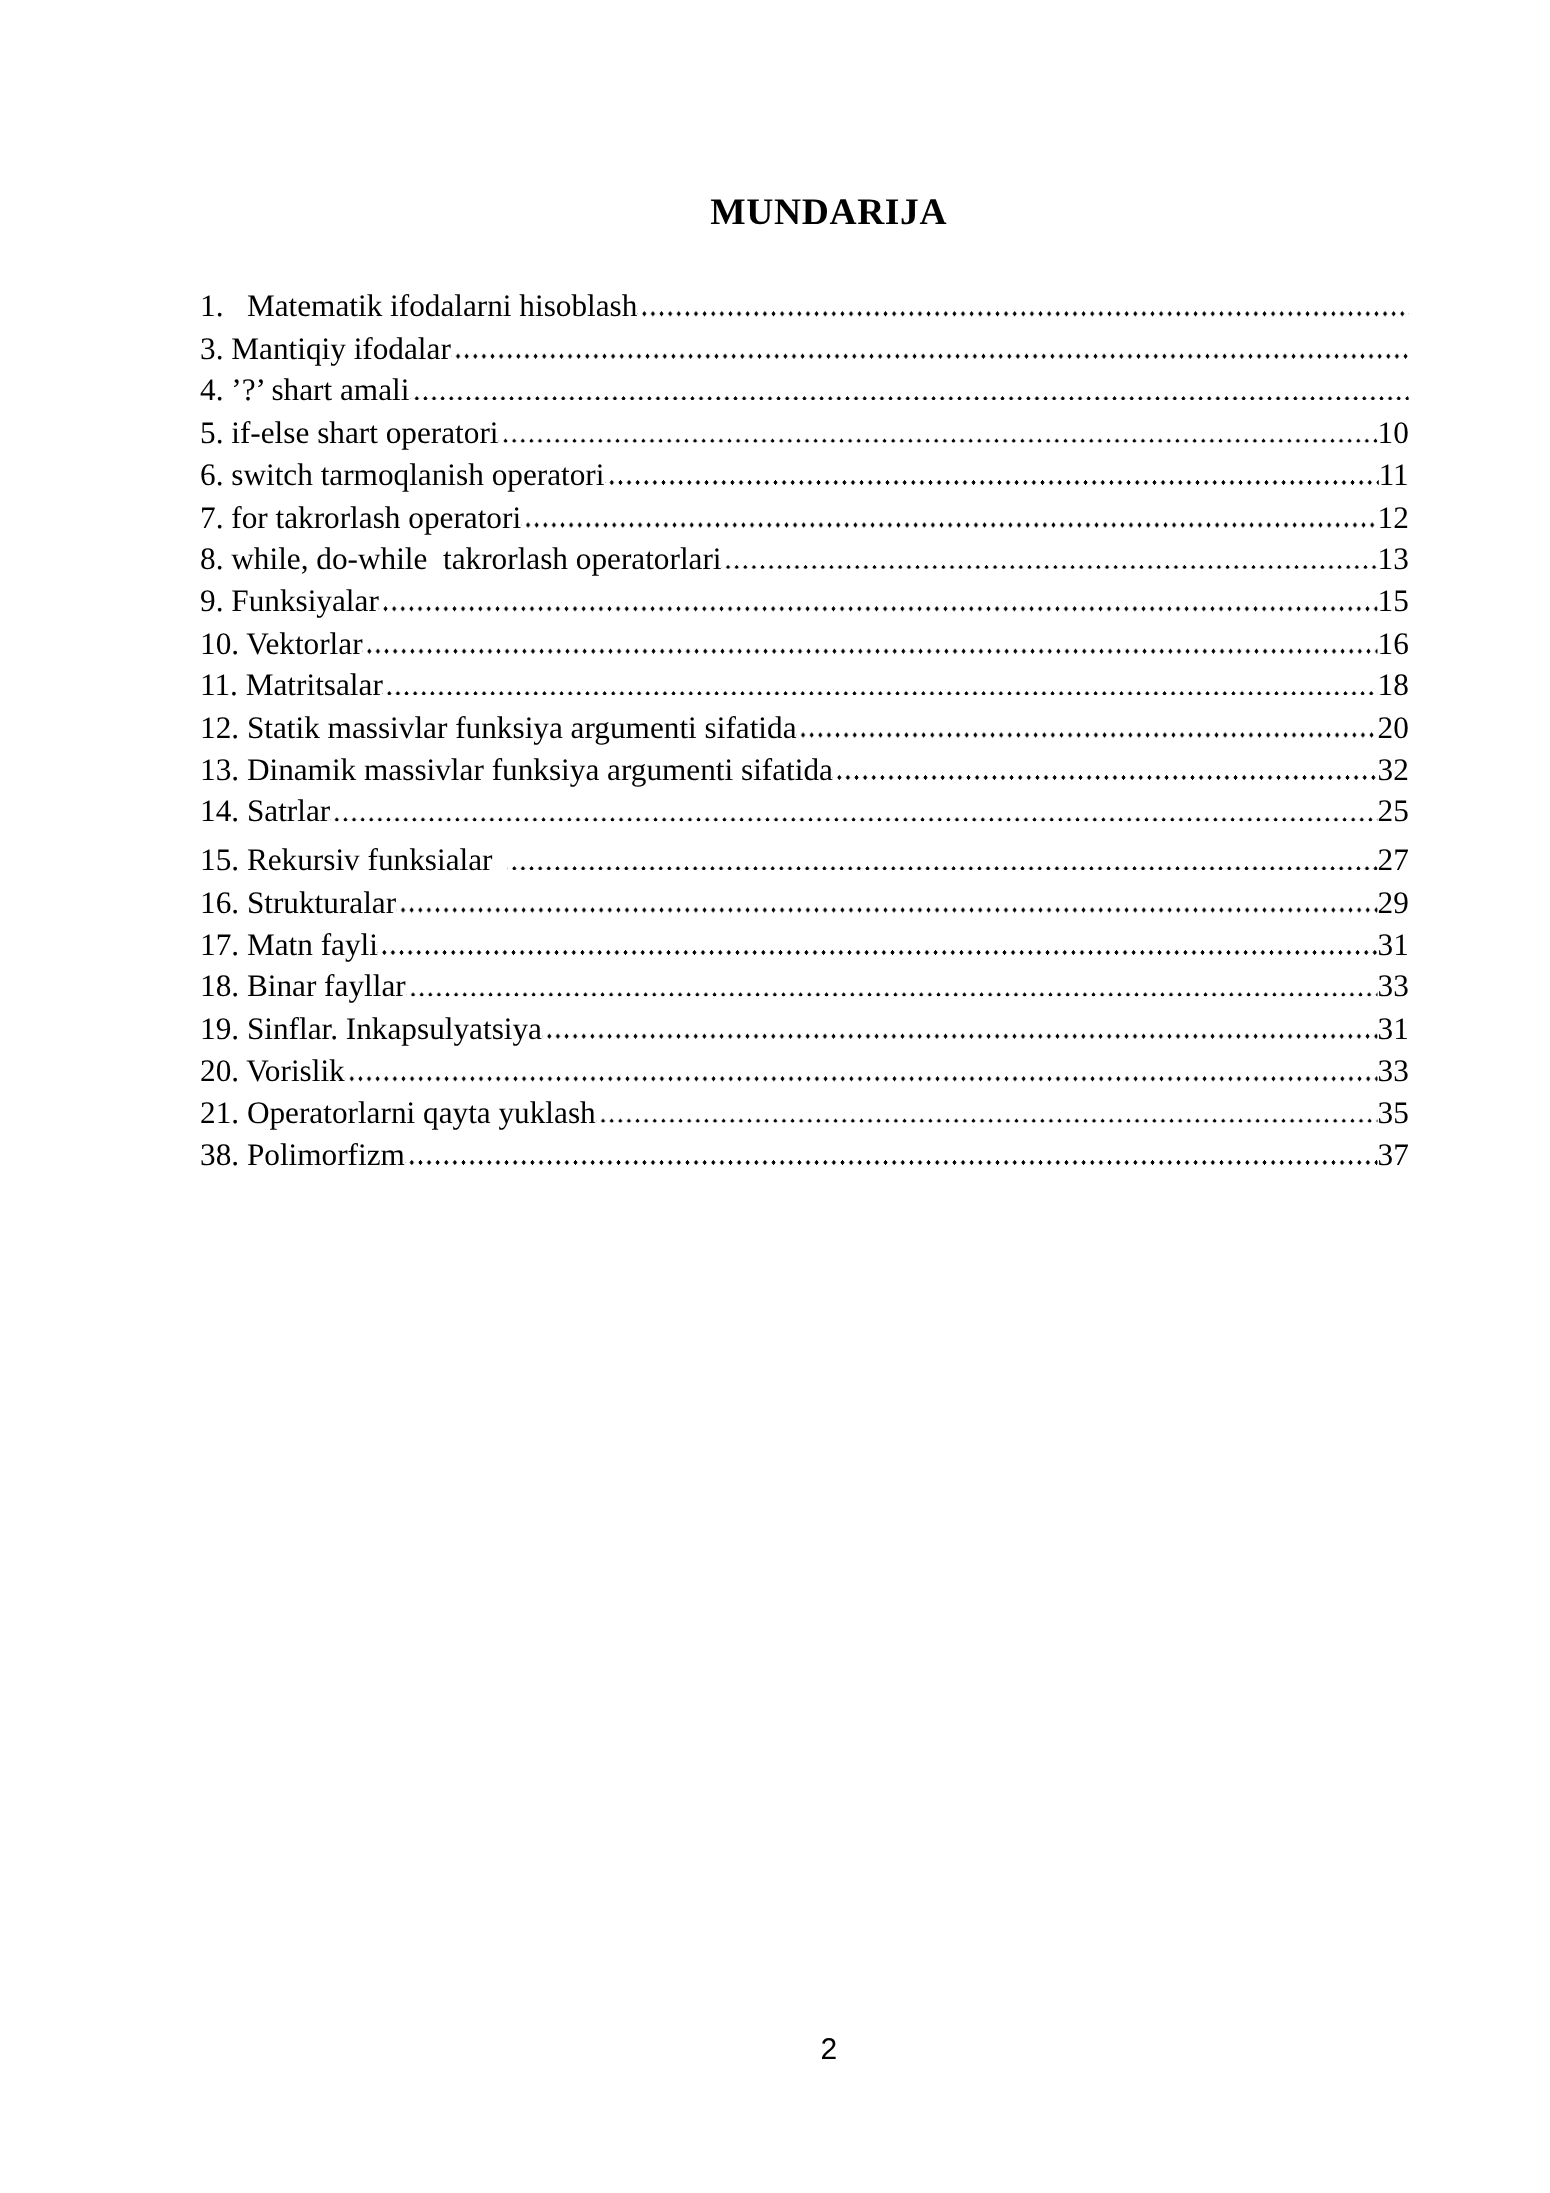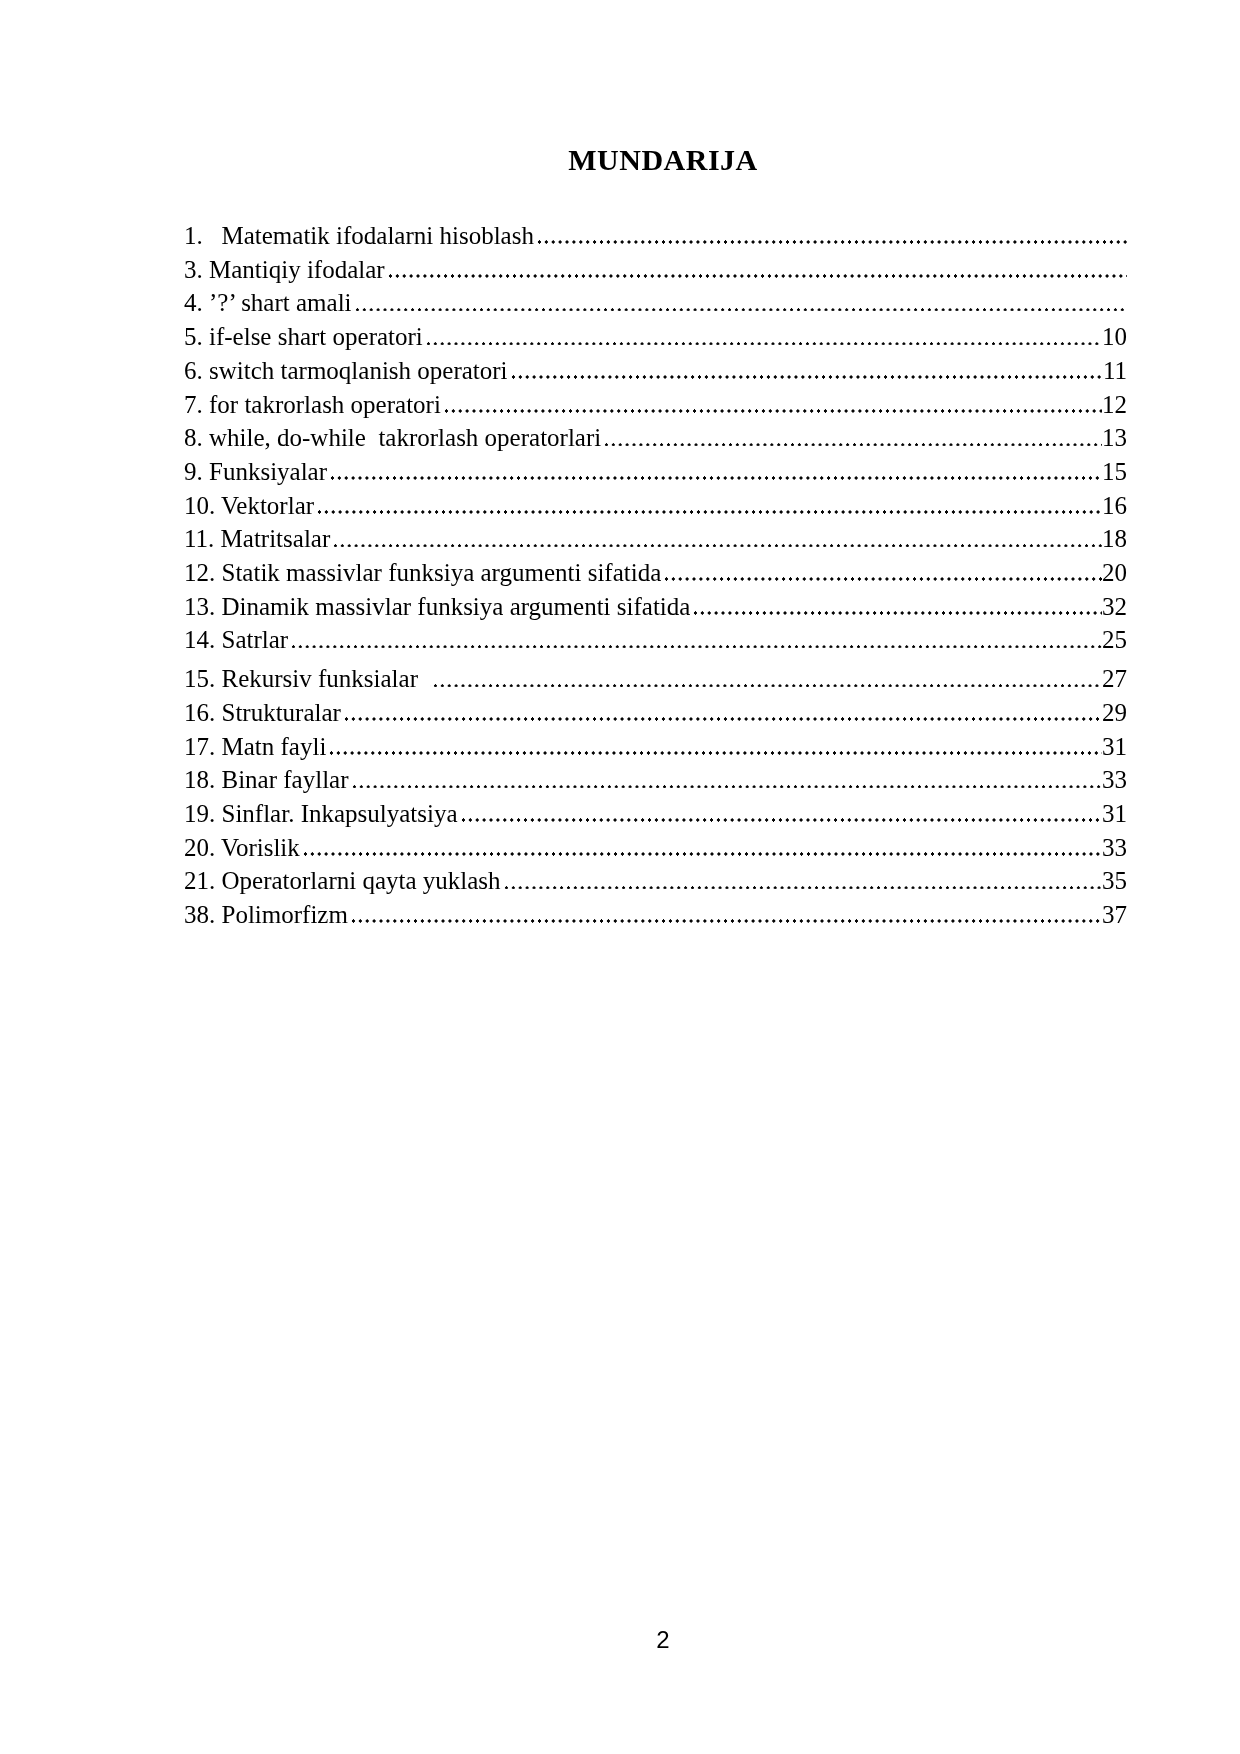--- a/index.html
+++ b/index.html
@@ -12,37 +12,36 @@
     width: 1240px;
     height: 1754px;
     background: #ffffff;
     color: #000000;
     font-family: "Liberation Serif", "DejaVu Serif", serif;
     box-sizing: border-box;
     padding: 140px 113px 0 160px;
     overflow: hidden;
   }
   .doc-title {
-    margin: 2px;
+    margin: 12px;
     padding: 0 0 0 39px;
     font-size: 30px;
     line-height: 36px;
     font-weight: bold;
     text-align: center;
     letter-spacing: 0.5px;
   }
   .toc-list {
     margin-top: 41px;
   }
   .toc-row {
     display: flex;
     align-items: baseline;
     font-size: 25px;
     line-height: 33.7px;
-    margin-left: 24px;
   }
   .toc-row.extra-gap {
     margin-top: 5px;
   }
   .toc-label {
     white-space: pre;
     flex: 0 0 auto;
   }
   .toc-leader {
     flex: 1 1 auto;

